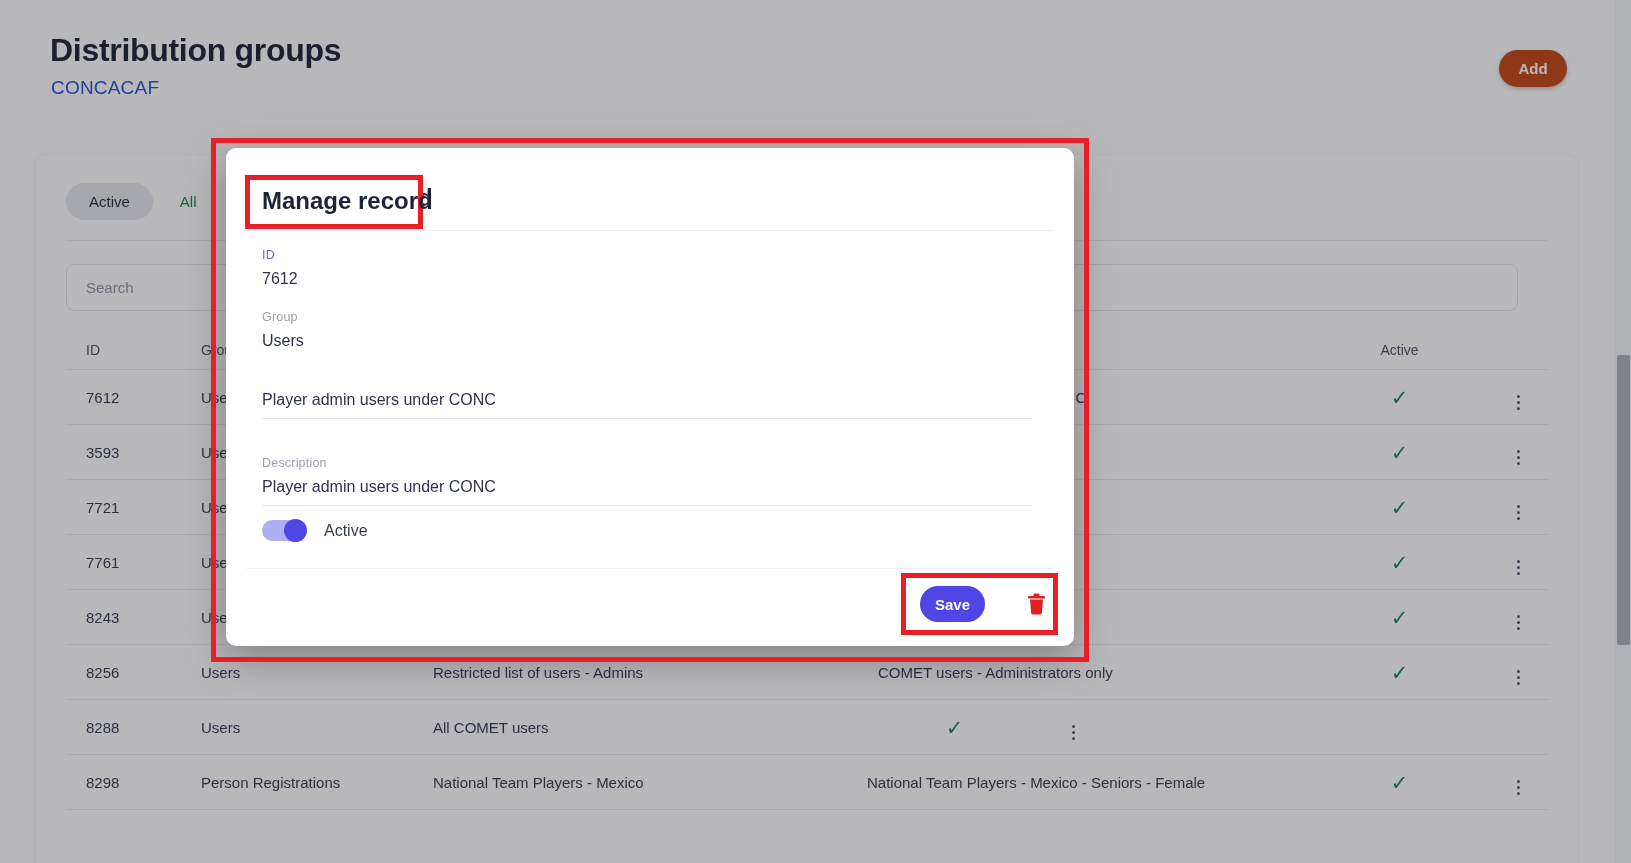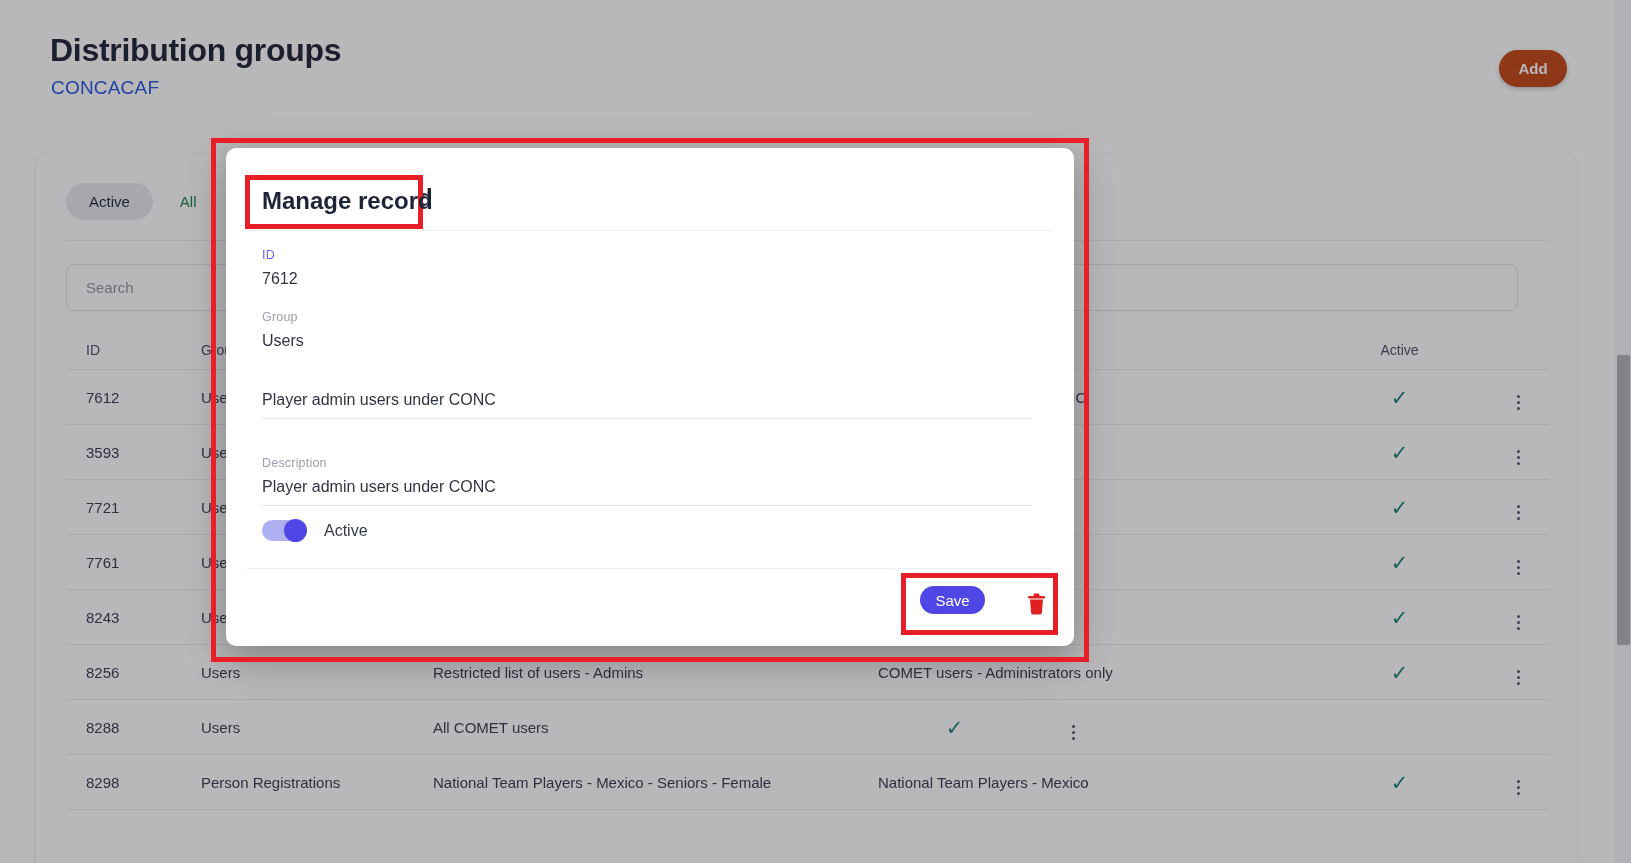--- a/index.html
+++ b/index.html
@@ -140,22 +140,22 @@
     position: absolute; right: -1px; top: -1px; width: 23px; height: 23px; border-radius: 50%;
     background: #4f46e5;
   }
   .toggle-label { font-size: 16px; color: #353b4d; }
 
   .modal-foot-divider {
     position: absolute; left: 21px; top: 420px; width: 806px; height: 1px; background: #eceef3;
   }
   .save-button {
     position: absolute; left: 694px; top: 438px;
-    width: 65px; height: 28px; border-radius: 18px;
-    background: #4f46e5; color: #fff; font-size: 15px; font-weight: normal;
+    width: 65px; height: 36px; border-radius: 18px;
+    background: #4f46e5; color: #fff; font-size: 15px; font-weight: bold;
     display: flex; align-items: center; justify-content: center; border: none; cursor: pointer;
   }
   .delete-button {
     position: absolute; left: 795px; top: 440px;
     width: 30px; height: 32px; display: flex; align-items: center; justify-content: center;
     cursor: pointer; background: transparent; border: none;
   }
 
   
   .annot { position: absolute; border: 5px solid #e81f26; z-index: 70; pointer-events: none; }
@@ -289,22 +289,22 @@
           <div class="td c-menu"><span class="kebab">
                 <i></i>
                 <i></i>
                 <i></i>
               </span></div>
         </div>
 
         <div class="tr">
           <div class="td c-id">8298</div>
           <div class="td c-group">Person Registrations</div>
+          <div class="td c-name">National Team Players - Mexico</div>
           <div class="td c-desc">National Team Players - Mexico - Seniors - Female</div>
-          <div class="td c-name">National Team Players - Mexico</div>
           <div class="td c-active"><span class="check">✓</span></div>
           <div class="td c-menu"><span class="kebab">
                 <i></i>
                 <i></i>
                 <i></i>
               </span></div>
         </div>
 
       </div>
     </div>

